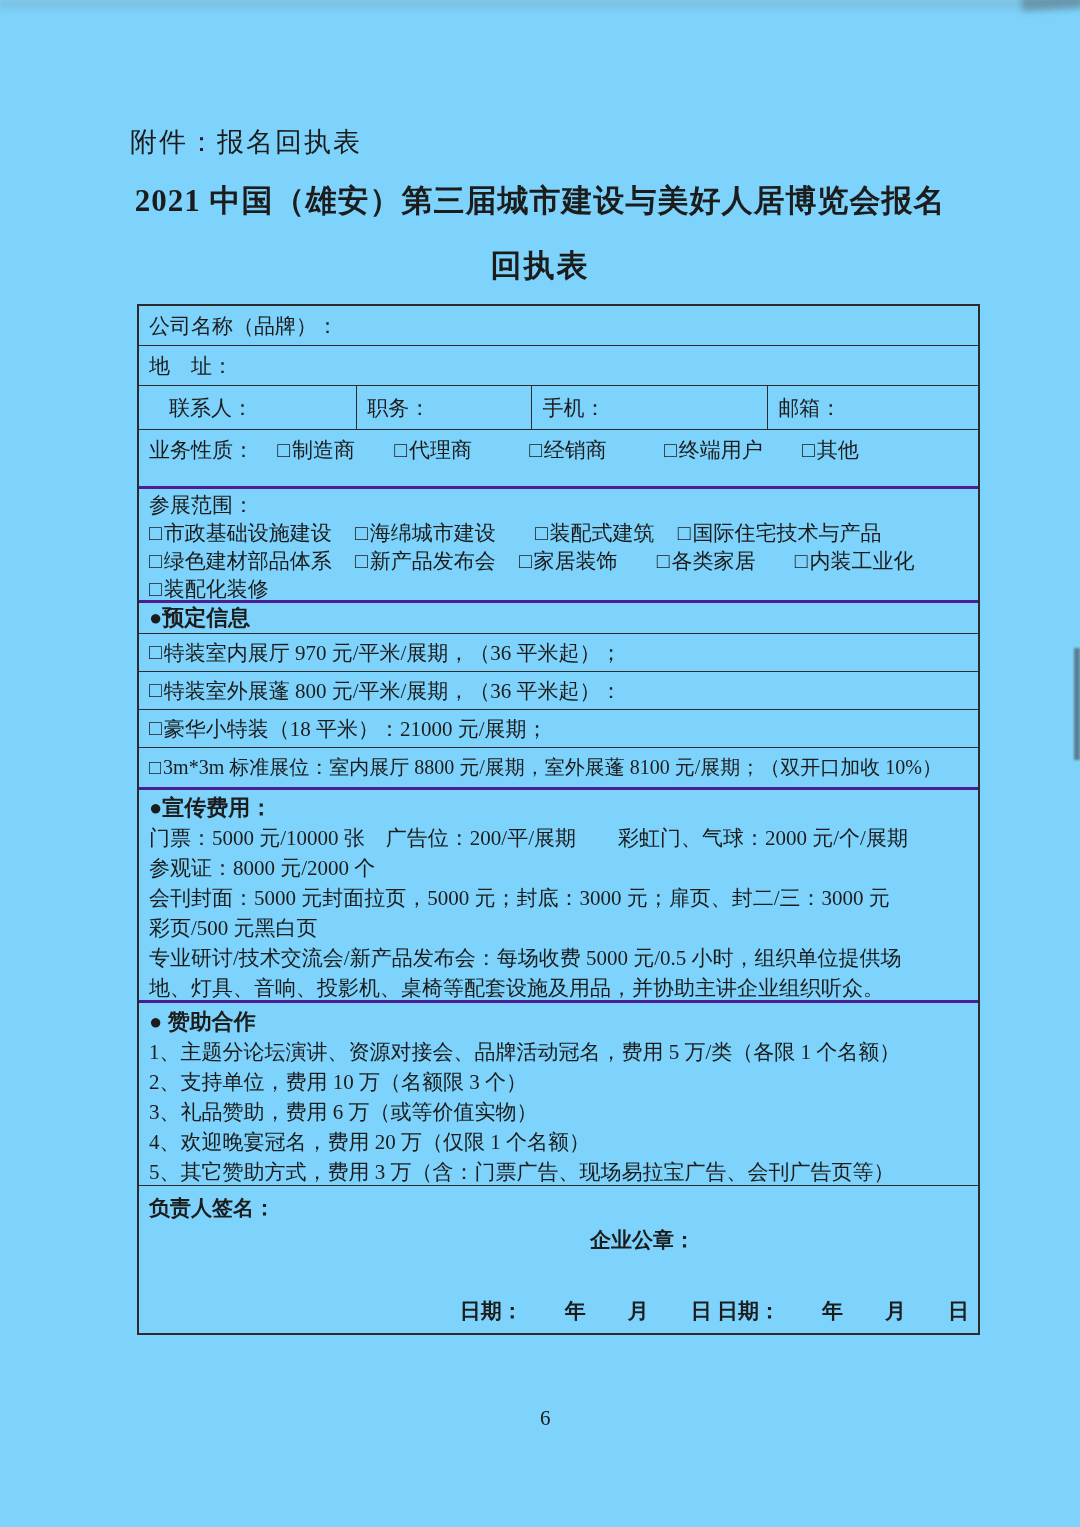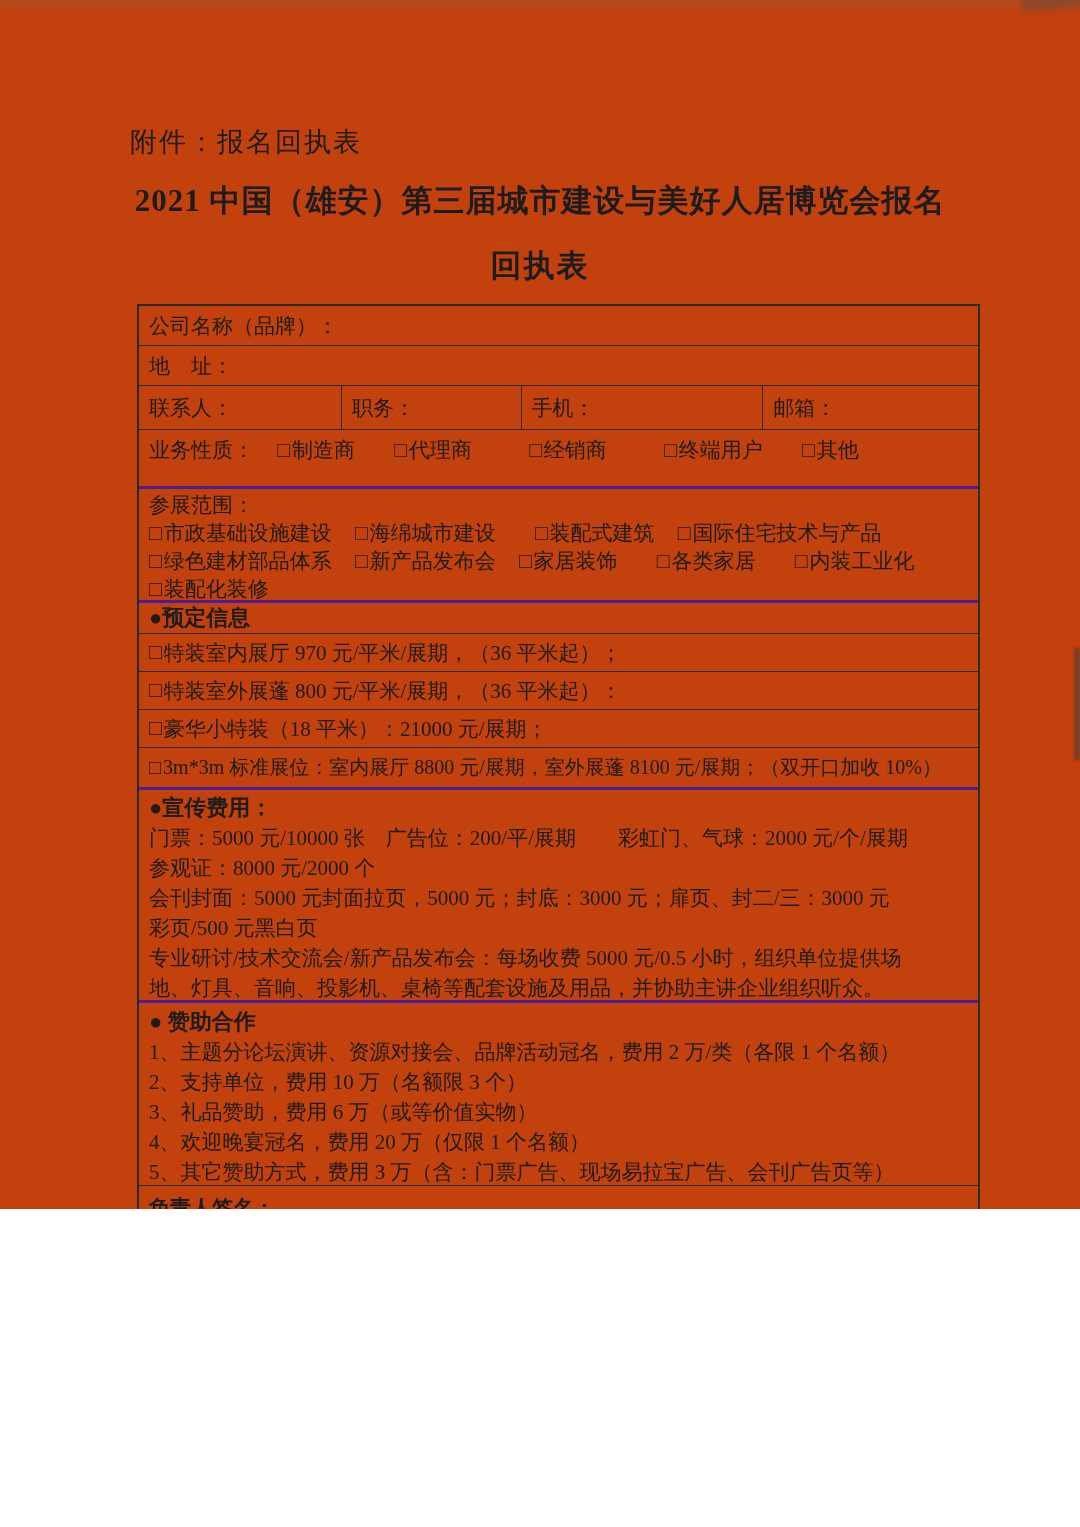--- a/index.html
+++ b/index.html
@@ -1,19 +1,19 @@
 <!DOCTYPE html>
 <html><head>
 <meta charset="utf-8">
 <style>
   html,body{margin:0;padding:0;background:#ffffff;}
   .sheet{
     position:relative;
-    width:1080px;height:1209px;
-    background:#c2410c;
+    width:1080px;height:1527px;
+    background:#7dd3fc;
     font-family:"Liberation Serif","DejaVu Serif",serif;
     color:#1c1c1c;
     overflow:hidden;
   }
   
   .scan-top{position:absolute;left:0;top:0;width:1080px;height:14px;
     background:linear-gradient(180deg,rgba(120,120,120,.25),rgba(255,255,255,0));filter:blur(2px);}
   .scan-corner{position:absolute;right:0;top:0;width:70px;height:16px;
     background:rgba(70,70,70,.35);transform:rotate(-4deg) translate(12px,-6px);filter:blur(3px);}
   .scan-right{position:absolute;right:0;top:648px;width:6px;height:112px;
@@ -23,21 +23,21 @@
   .title1{position:absolute;left:0;top:180px;width:1080px;text-align:center;
     font-size:31px;font-weight:bold;letter-spacing:1px;}
   .title2{position:absolute;left:0;top:245px;width:1080px;text-align:center;
     font-size:31px;font-weight:bold;letter-spacing:2px;}
 
   .form-table{
     position:absolute;left:137px;top:304px;width:843px;
     border:2px solid #2b2b2b;box-sizing:border-box;
     font-size:21px;
   }
-  .row{box-sizing:border-box;border-top:1.5px solid #2b2b2b;position:relative;}
+  .row{box-sizing:border-box;border-top:1.5px solid #2b2b2b;position:relative;padding-left:20px;}
   .row.first{border-top:none;}
   .row.thick{border-top:3px solid #4c1d95;}
   .pad{padding-left:10px;}
   .vcenter{display:flex;align-items:center;}
   .r-company{height:39px;}
   .r-address{height:40px;}
   .r-contact{height:44px;display:flex;}
   .cell{box-sizing:border-box;display:flex;align-items:center;padding-left:10px;
     border-right:1.5px solid #2b2b2b;height:100%;}
   .cell:last-child{border-right:none;}
@@ -157,21 +157,21 @@
       <div class="pub-line">门票：5000 元/10000 张　广告位：200/平/展期　　彩虹门、气球：2000 元/个/展期</div>
       <div class="pub-line">参观证：8000 元/2000 个</div>
       <div class="pub-line">会刊封面：5000 元封面拉页，5000 元；封底：3000 元；扉页、封二/三：3000 元</div>
       <div class="pub-line">彩页/500 元黑白页</div>
       <div class="pub-line">专业研讨/技术交流会/新产品发布会：每场收费 5000 元/0.5 小时，组织单位提供场</div>
       <div class="pub-line">地、灯具、音响、投影机、桌椅等配套设施及用品，并协助主讲企业组织听众。</div>
     </div>
 
     <div class="row thick r-sponsor pad">
       <div class="sp-line sp-header">● 赞助合作</div>
-      <div class="sp-line">1、主题分论坛演讲、资源对接会、品牌活动冠名，费用 2 万/类（各限 1 个名额）</div>
+      <div class="sp-line">1、主题分论坛演讲、资源对接会、品牌活动冠名，费用 5 万/类（各限 1 个名额）</div>
       <div class="sp-line">2、支持单位，费用 10 万（名额限 3 个）</div>
       <div class="sp-line">3、礼品赞助，费用 6 万（或等价值实物）</div>
       <div class="sp-line">4、欢迎晚宴冠名，费用 20 万（仅限 1 个名额）</div>
       <div class="sp-line">5、其它赞助方式，费用 3 万（含：门票广告、现场易拉宝广告、会刊广告页等）</div>
     </div>
 
     <div class="row r-signature">
       <span class="signer">负责人签名：</span>
       <span class="seal">企业公章：</span>
       <div class="dates">

